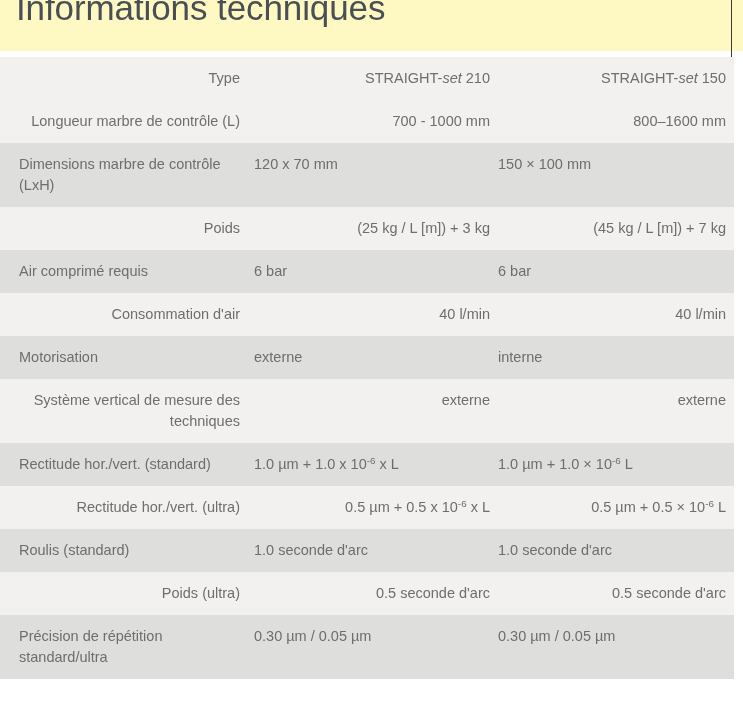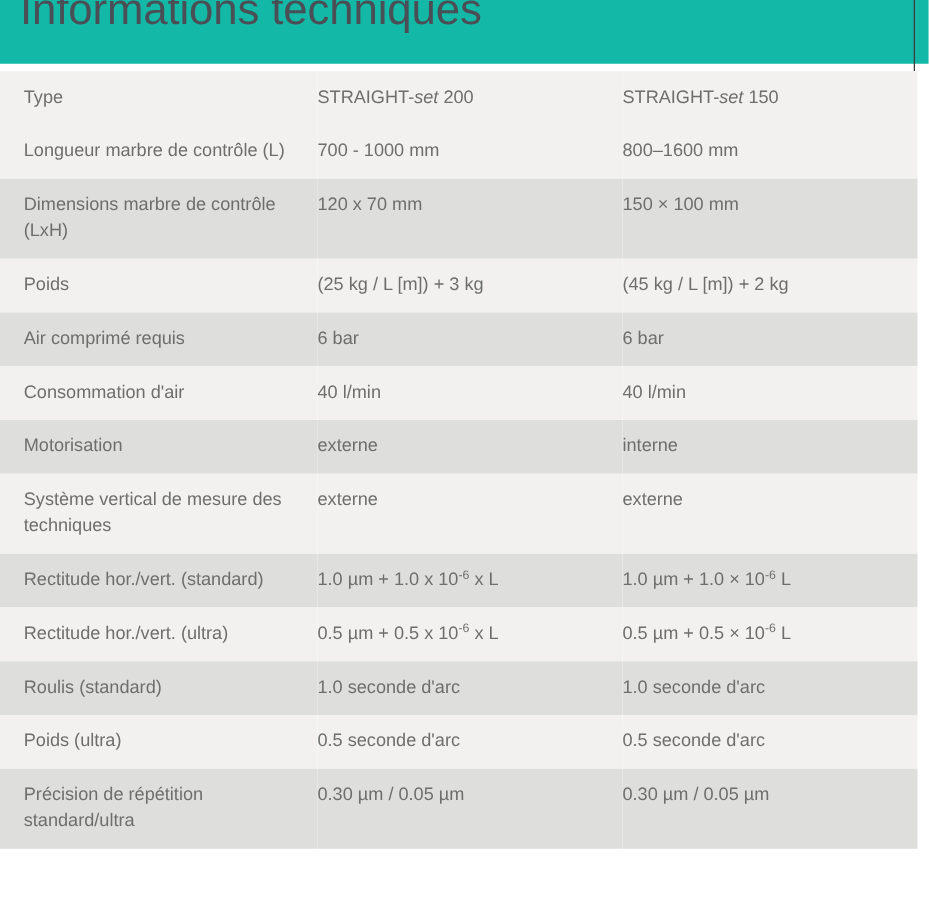--- a/index.html
+++ b/index.html
@@ -24,21 +24,21 @@
     overflow: hidden;
   }
 
   
   .header {
     position: absolute;
     left: 0;
     top: 0;
     width: 743px;
     height: 51px;
-    background: #14b8a6;
+    background: #fef9c3;
     box-sizing: border-box;
   }
 
   .page-title {
     position: absolute;
     left: 16px;
     top: -13px;
     margin: 0;
     font-family: "Liberation Sans", sans-serif;
     font-weight: 400;
@@ -68,21 +68,21 @@
     border-collapse: collapse;
     table-layout: fixed;
     font-size: 14.5px;
     color: #6e6e6e;
   }
 
   .spec-table col.c-label { width: 254px; }
   .spec-table col.c-v1    { width: 244px; }
   .spec-table col.c-v2    { width: 236px; }
 
-  .spec-table tr.odd  td { background: #f2f1f0; }
+  .spec-table tr.odd  td { background: #f2f1f0; text-align: right; }
   .spec-table tr.even td { background: #dededd; }
 
   .spec-table td {
     padding: 11px 8px 11px 0;
     vertical-align: top;
     line-height: 21px;
     font-weight: 400;
     color: #6e6e6e;
     border: 0;
   }
@@ -119,37 +119,37 @@
 
   <table class="spec-table">
     <colgroup>
       <col class="c-label">
       <col class="c-v1">
       <col class="c-v2">
     </colgroup>
     <tbody id="table-body">
     <tr class="odd">
           <td class="label">Type</td>
-          <td class="val1"><span>STRAIGHT-</span><span class="italic">set</span><span> 200</span></td>
+          <td class="val1"><span>STRAIGHT-</span><span class="italic">set</span><span> 210</span></td>
           <td class="val2"><span>STRAIGHT-</span><span class="italic">set</span><span> 150</span></td>
         </tr>
         <tr class="odd">
           <td class="label">Longueur marbre de contrôle (L)</td>
           <td class="val1">700 - 1000 mm</td>
           <td class="val2">800–1600 mm</td>
         </tr>
         <tr class="even">
           <td class="label">Dimensions marbre de contrôle (LxH)</td>
           <td class="val1">120 x 70 mm</td>
           <td class="val2">150 × 100 mm</td>
         </tr>
         <tr class="odd">
           <td class="label">Poids</td>
           <td class="val1">(25 kg / L [m]) + 3 kg</td>
-          <td class="val2">(45 kg / L [m]) + 2 kg</td>
+          <td class="val2">(45 kg / L [m]) + 7 kg</td>
         </tr>
         <tr class="even">
           <td class="label">Air comprimé requis</td>
           <td class="val1">6 bar</td>
           <td class="val2">6 bar</td>
         </tr>
         <tr class="odd">
           <td class="label">Consommation d'air</td>
           <td class="val1">40 l/min</td>
           <td class="val2">40 l/min</td>

